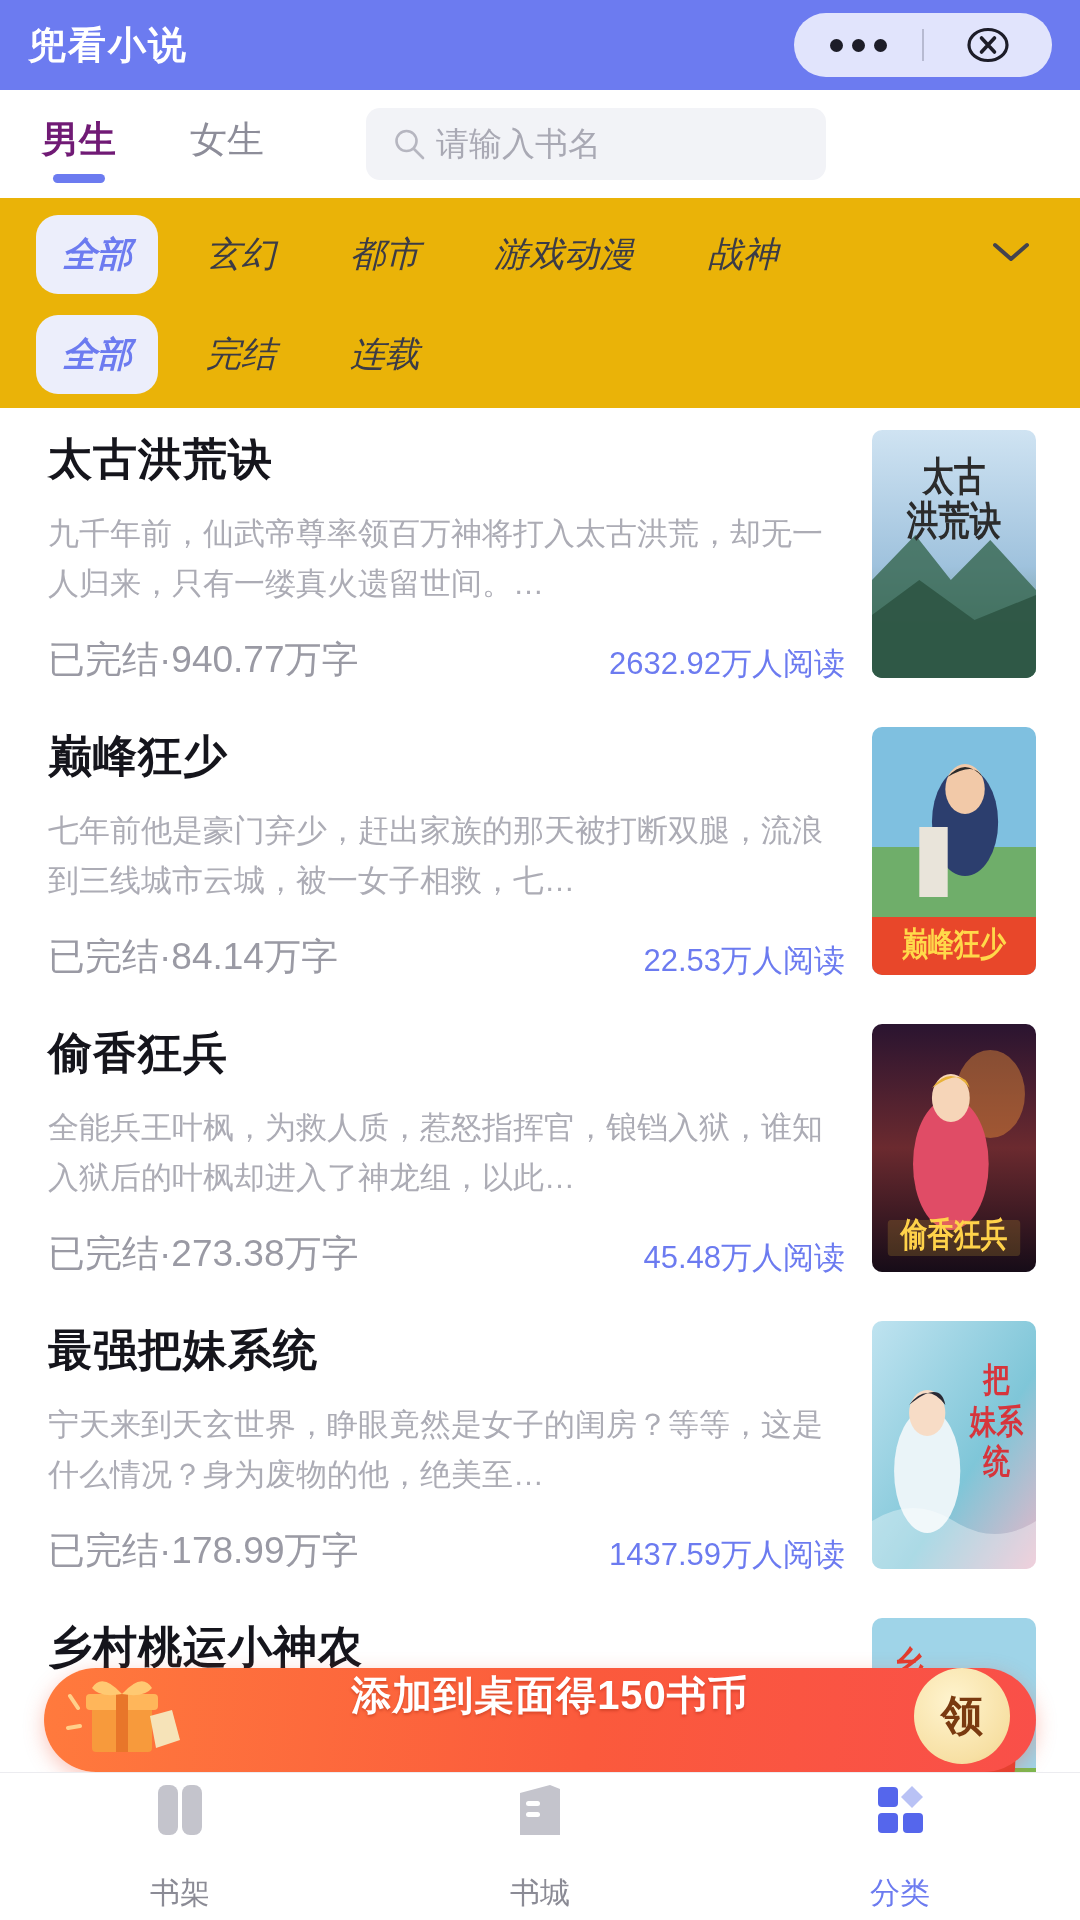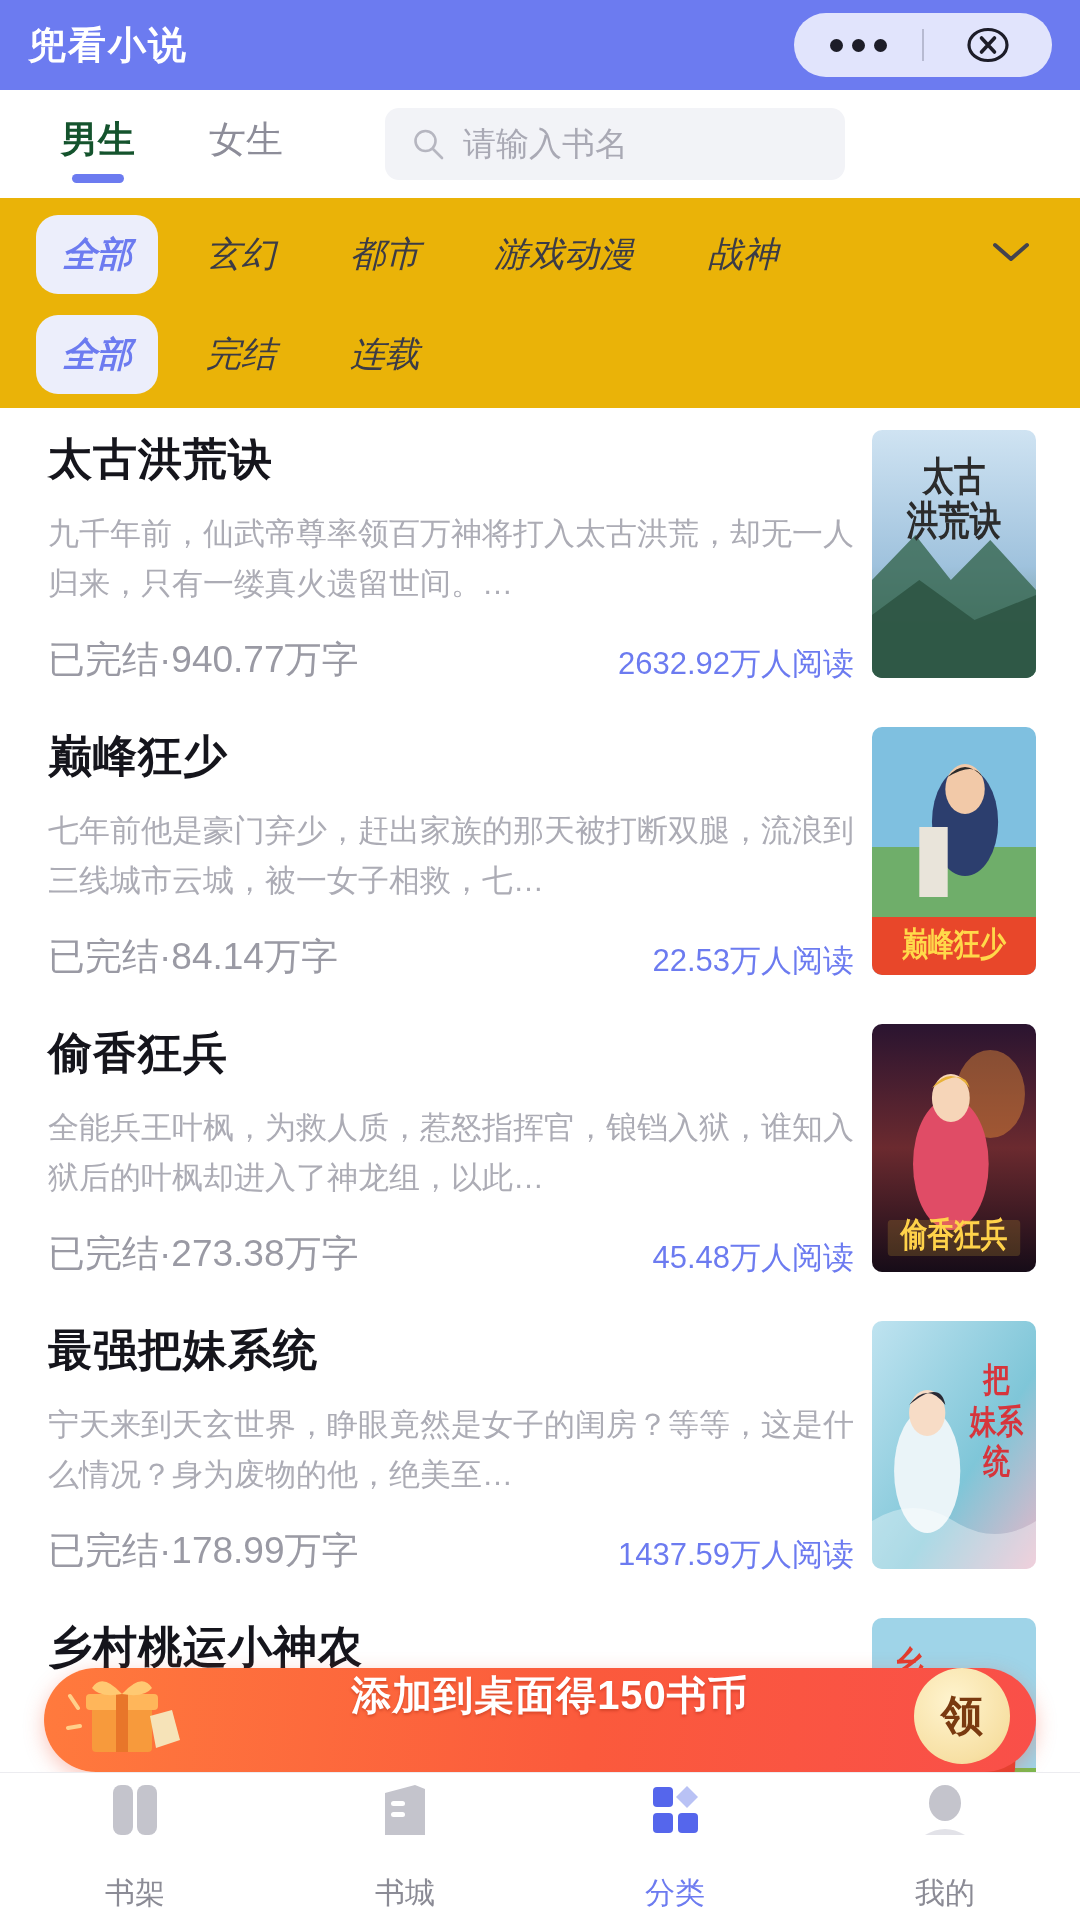--- a/index.html
+++ b/index.html
@@ -25,45 +25,45 @@
   .dots { display:flex; gap:9px; }
   .dots i { width:13px; height:13px; border-radius:50%; background:#1d1d28; display:block; }
   .xcircle { width:44px; height:44px; }
 
   
   .topbar {
     height:108px; display:flex; align-items:center; padding:0 42px; background:#fff;
     position:relative;
   }
   .gtab { position:relative; font-size:37px; color:#8d8d99; margin-right:74px; padding-bottom:8px; }
-  .gtab.active { color:#14532d; font-weight:bold;margin-left:19px; }
+  .gtab.active { color:#701a75; font-weight:bold; }
   .gtab.active::after {
     content:""; position:absolute; left:50%; transform:translateX(-50%);
     bottom:-10px; width:52px; height:9px; border-radius:5px; background:#6c7bf0;
   }
   .searchbox {
     margin-left:28px; flex:1; max-width:460px; height:72px; border-radius:14px;
-    background:#f2f3f7; display:flex; align-items:center; padding:0 26px; gap:18px;
+    background:#f2f3f7; display:flex; align-items:center; padding:0 26px; gap:10px;
   }
   .search-ph { color:#a9a9b4; font-size:33px; }
 
   
   .filters { padding:6px 4px 4px 0; background:#eab308;font-style:italic; }
   .filter-row { display:flex; align-items:center; height:100px; padding:0 36px; position:relative; }
   .chip {
     font-size:35px; color:#3b3b46; padding:16px 26px; border-radius:22px; white-space:nowrap;
   }
   .chip.active { background:#eceefb; color:#6c7bf0; font-weight:bold; }
   .chip + .chip { margin-left:22px; }
   .chev { position:absolute; right:44px; top:50%; transform:translateY(-50%); }
 
   
   .booklist { padding:0 0 0 0; background:#fff; }
   .book {
-    display:flex; padding:22px 44px 20px 48px; gap:12px; align-items:flex-start;
+    display:flex; padding:22px 44px 20px 48px; gap:21px; align-items:flex-start;
   }
   .book-info { flex:1; min-width:0; }
   .book-title { font-size:44px; font-weight:bold; color:#15151c; letter-spacing:1px; }
   .book-desc {
     margin-top:20px; font-size:31px; line-height:50px; color:#acacb5;
     display:-webkit-box; -webkit-line-clamp:2; -webkit-box-orient:vertical; overflow:hidden;
   }
   .book-meta { margin-top:26px; display:flex; align-items:center; }
   .meta-left { font-size:37px; color:#9a9aa4; }
   .meta-right { font-size:31px; color:#6c7bf0; margin-left:auto; padding-right:6px;margin-top:8px; }
@@ -339,23 +339,14 @@
       <svg width="56" height="62" viewBox="0 0 56 62">
         <rect x="6" y="8" width="20" height="20" rx="4" fill="#5566ec"></rect>
         <path d="M40 7 L51 18 L40 29 L29 18 Z" fill="#b9c2f5"></path>
         <rect x="6" y="34" width="20" height="20" rx="4" fill="#5566ec"></rect>
         <rect x="31" y="34" width="20" height="20" rx="4" fill="#5566ec"></rect>
       </svg>
     </span>
     <span class="tab-label">分类</span>
   </div>
 
-  <div class="tab">
-    <span class="tab-icon">
-      <svg width="56" height="62" viewBox="0 0 56 62">
-        <ellipse cx="28" cy="24" rx="16" ry="18" fill="#c4c4cc"></ellipse>
-        <path d="M8 56 q20 -12 40 0 Z" fill="#e2e2e8"></path>
-      </svg>
-    </span>
-    <span class="tab-label">我的</span>
-  </div>
 
 </div>
 
 </body></html>

